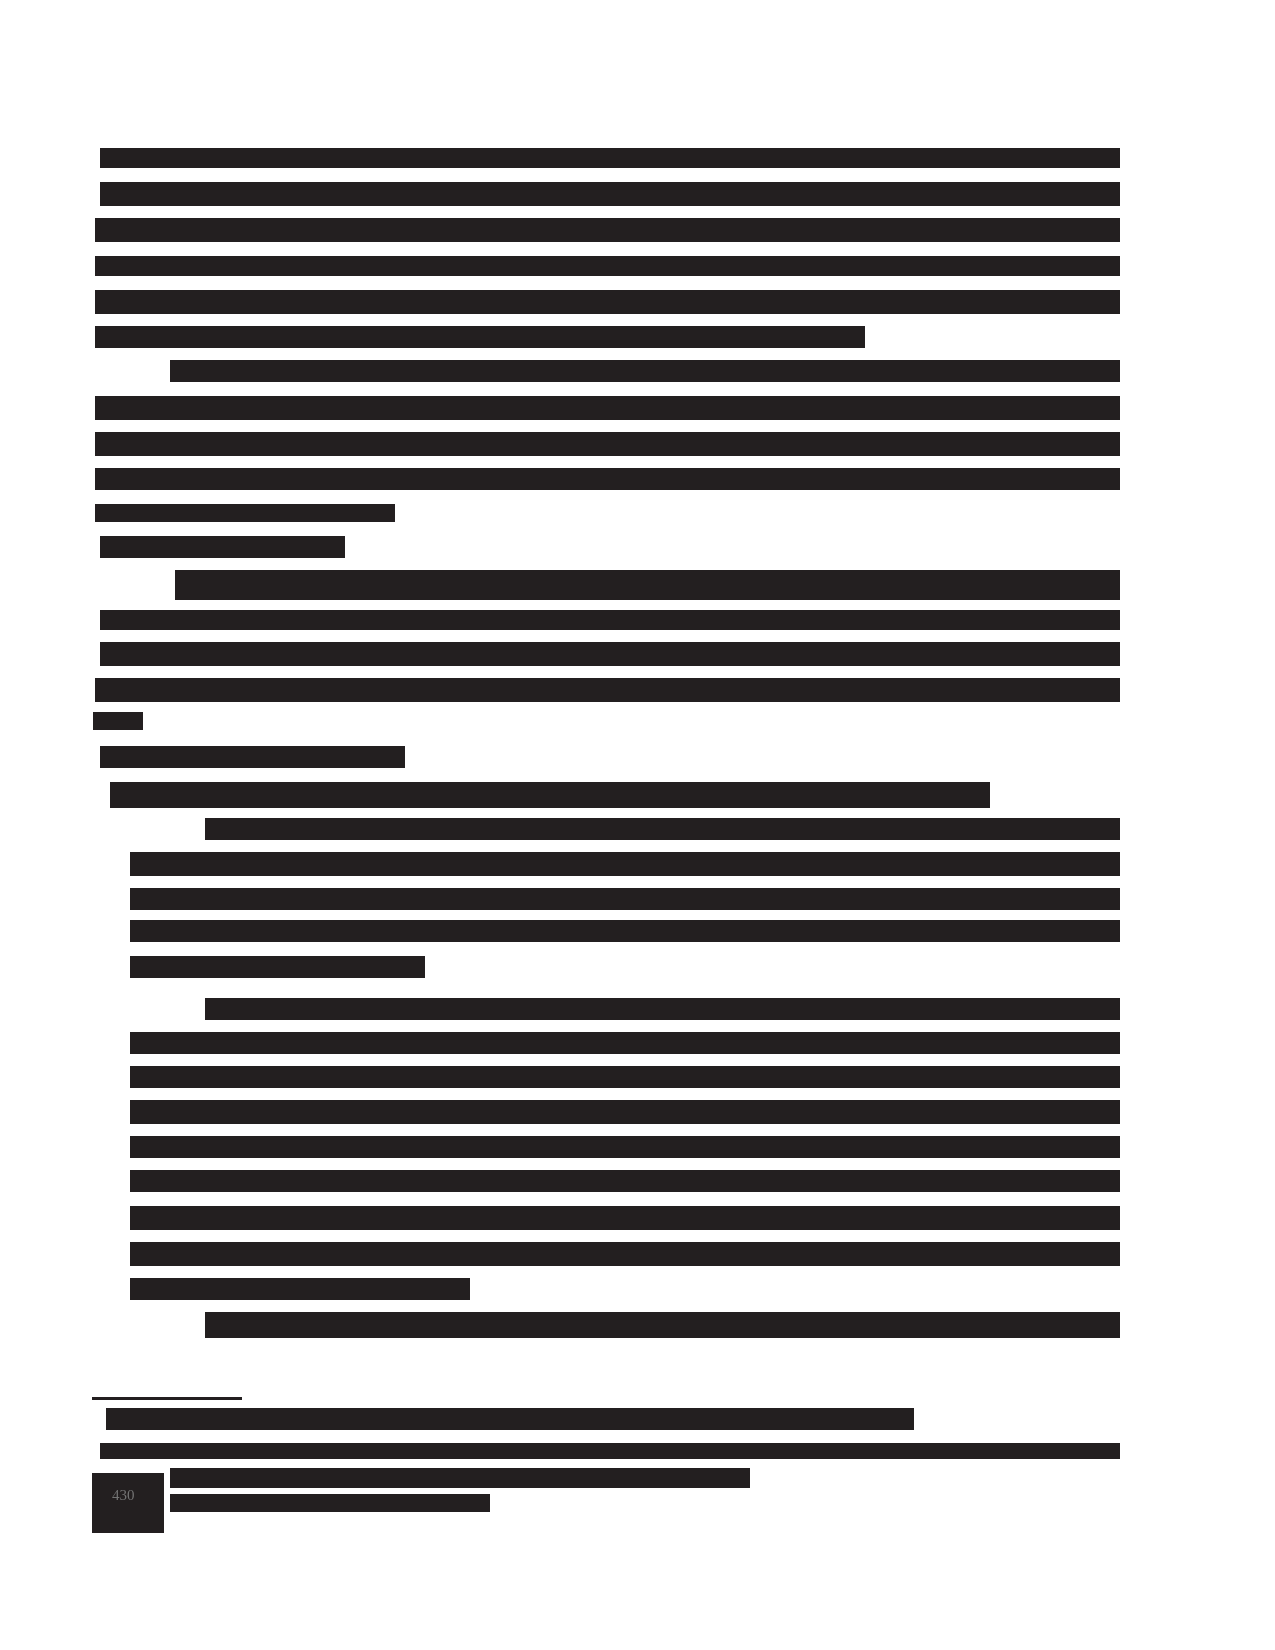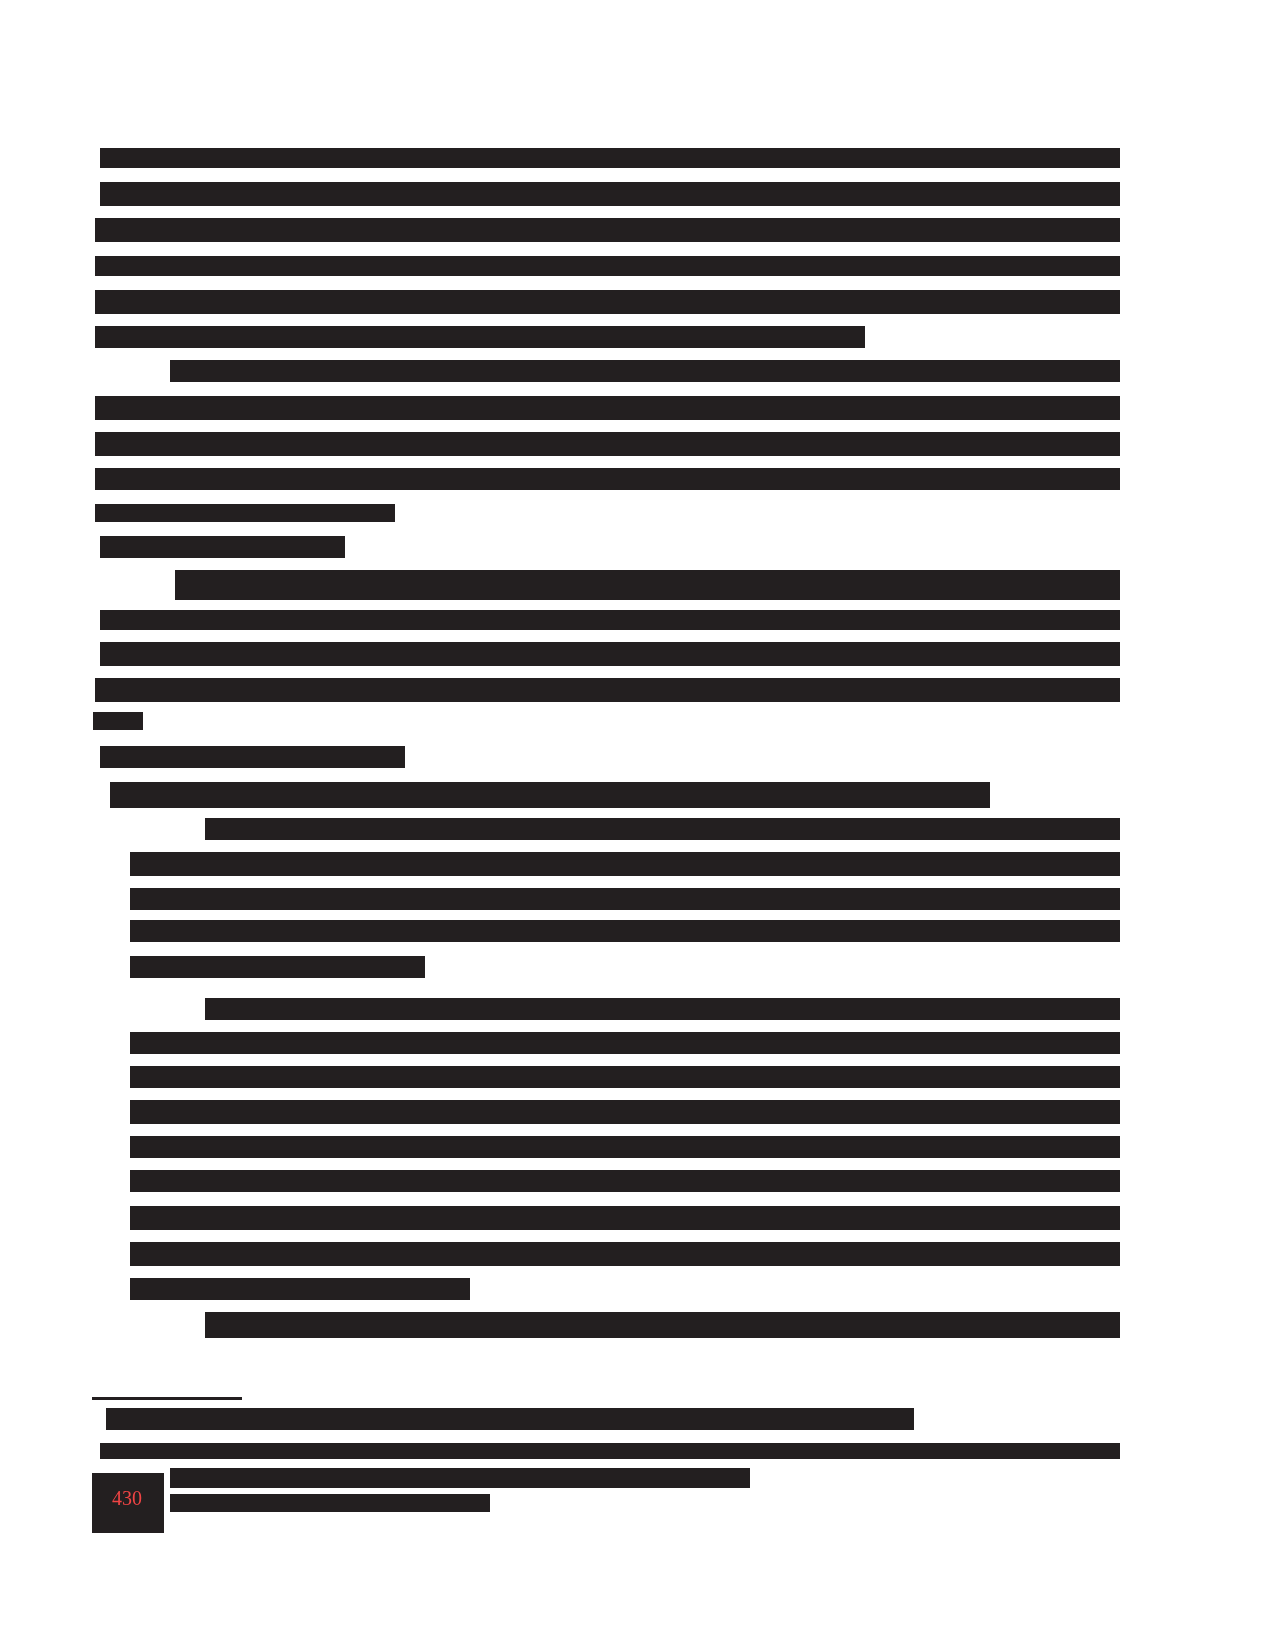--- a/index.html
+++ b/index.html
@@ -1,18 +1,18 @@
 <!DOCTYPE html>
 <html><head>
 <meta charset="utf-8">
 <style>
   html, body { margin:0; padding:0; background:#ffffff; }
   body { width:1275px; height:1650px; position:relative; overflow:hidden; font-family:"Liberation Serif", serif; }
   .bar { position:absolute; background:#231f20; }
-  .page-num { position:absolute; color:#ef4444; font-family:"Liberation Serif", serif; font-size:20px; }
+  .page-num { position:absolute; color:#737373; font-family:"Liberation Serif", serif; font-size:15px; }
 </style>
 </head>
 <body>
 
 <div id="page">
     <div class="bar" style="left: 100px; top: 148px; width: 1020px; height: 20px; background: rgb(35, 31, 32);"></div>
     <div class="bar" style="left: 100px; top: 182px; width: 1020px; height: 24px; background: rgb(35, 31, 32);"></div>
     <div class="bar" style="left: 95px; top: 218px; width: 1025px; height: 24px; background: rgb(35, 31, 32);"></div>
     <div class="bar" style="left: 95px; top: 256px; width: 1025px; height: 20px; background: rgb(35, 31, 32);"></div>
     <div class="bar" style="left: 95px; top: 290px; width: 1025px; height: 24px; background: rgb(35, 31, 32);"></div>

